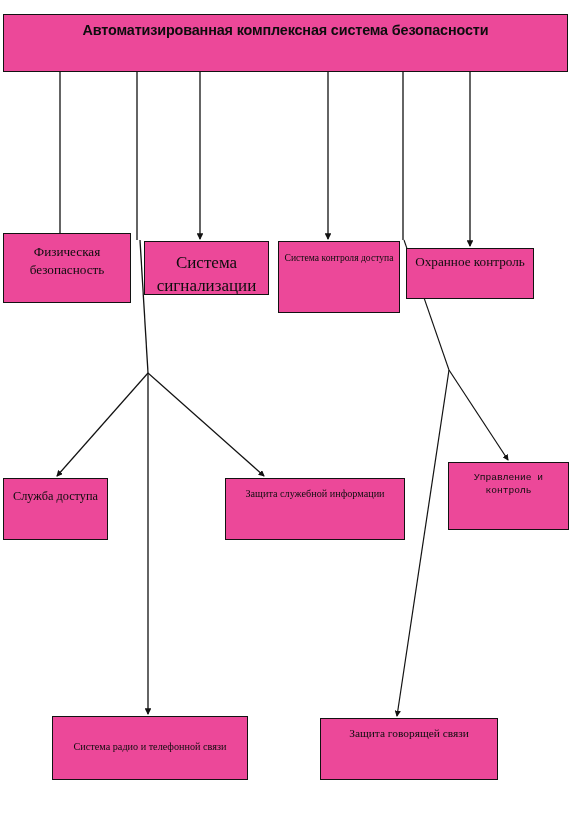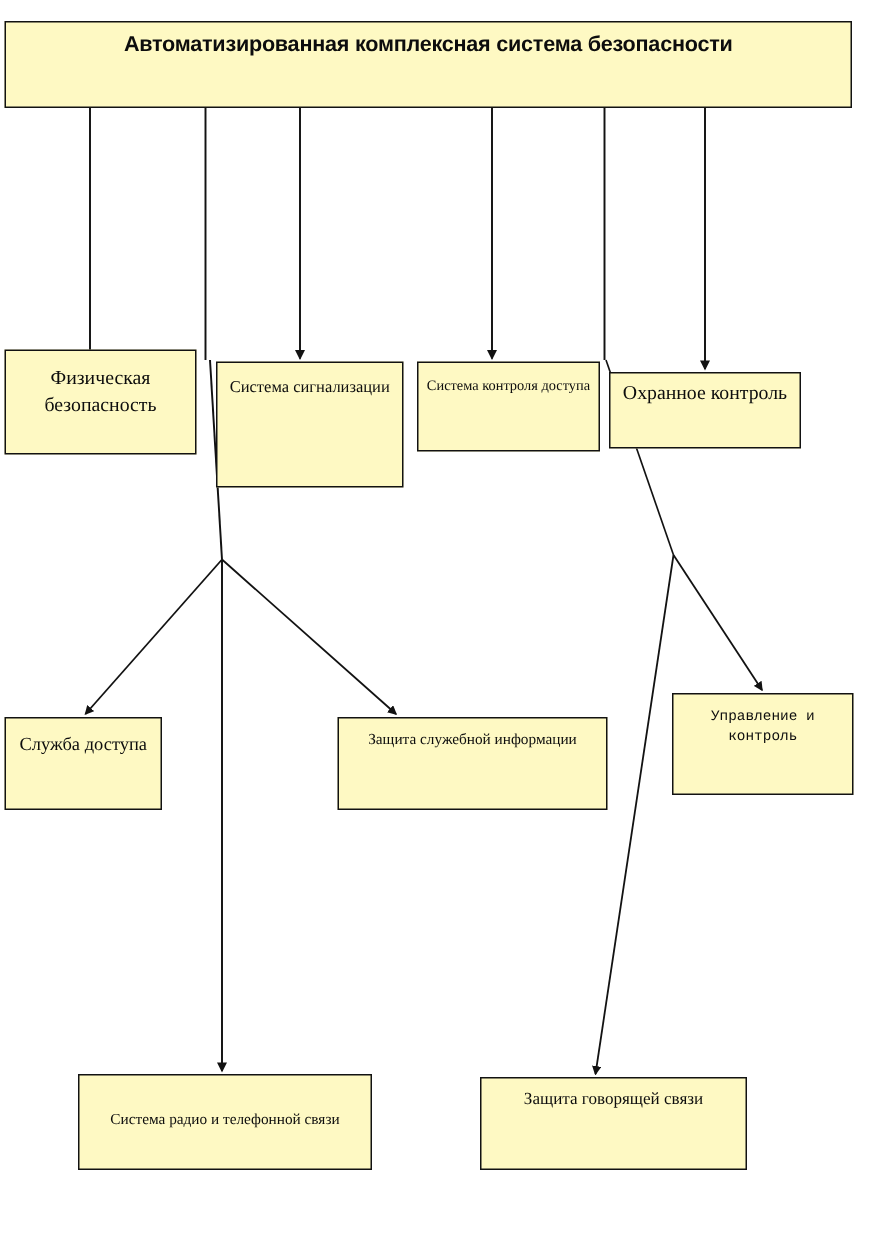--- a/index.html
+++ b/index.html
@@ -20,21 +20,21 @@
     left: 0;
     top: 0;
     width: 583px;
     height: 832px;
     pointer-events: none;
   }
   .node {
     position: absolute;
     box-sizing: border-box;
     border: 1.4px solid #121212;
-    background: #fef9c3;
+    background: #ec4899;
     display: flex;
     align-items: flex-start;
     justify-content: center;
     text-align: center;
     line-height: 1.38;
     color: #0d0d0d;
     overflow: hidden;
   }
   .node > .label {
     display: block;
@@ -56,28 +56,28 @@
   
   #node-physical {
     left: 3px;  top: 233px;
     width: 128px; height: 70px;
     font-size: 13.2px;
   }
   #node-physical > .label { padding-top: 9px; }
 
   #node-alarm {
     left: 144px; top: 241px;
-    width: 125px; height: 84px;
-    font-size: 11px;
+    width: 125px; height: 54px;
+    font-size: 17px;
   }
   #node-alarm > .label { padding-top: 9px; }
 
   #node-access {
     left: 278px; top: 241px;
-    width: 122px; height: 60px;
+    width: 122px; height: 72px;
     font-size: 9.6px;
   }
   #node-access > .label { padding-top: 9px; }
 
   #node-lighting {
     left: 406px; top: 248px;
     width: 128px; height: 51px;
     font-size: 13.2px;
   }
   #node-lighting > .label { padding-top: 4px; }

